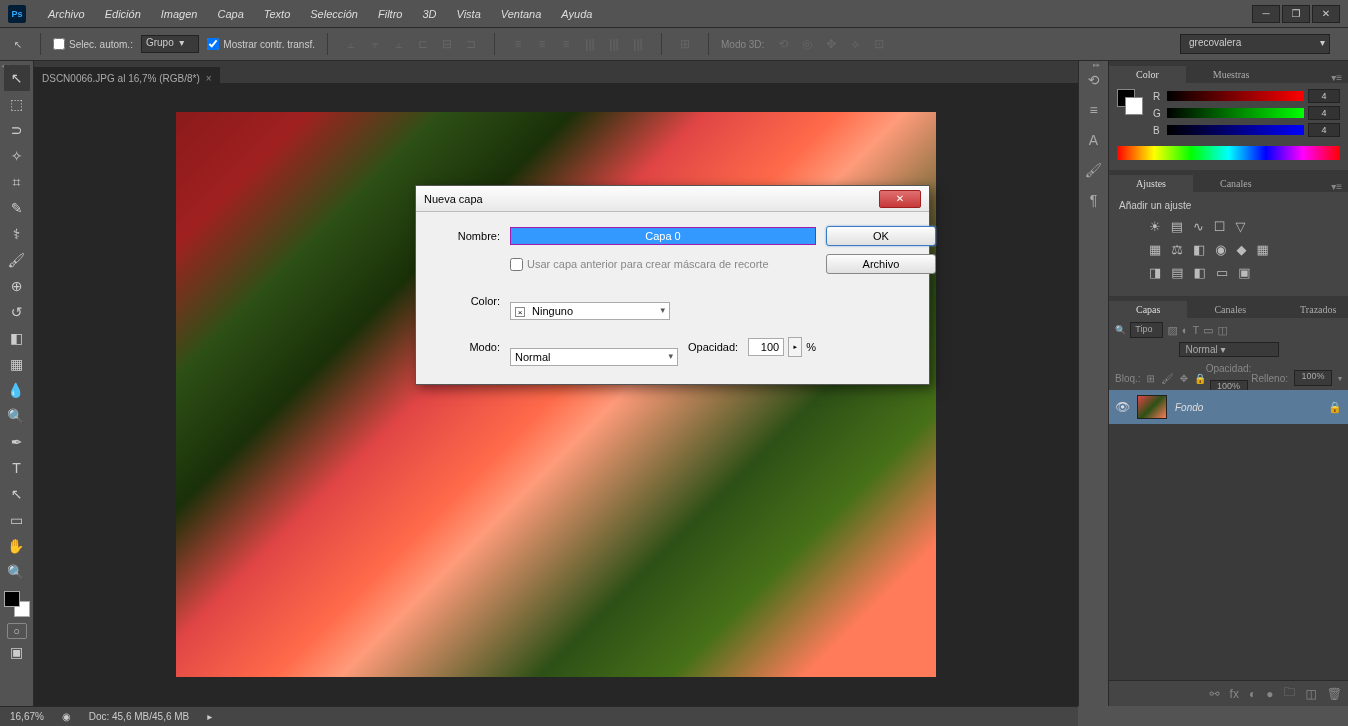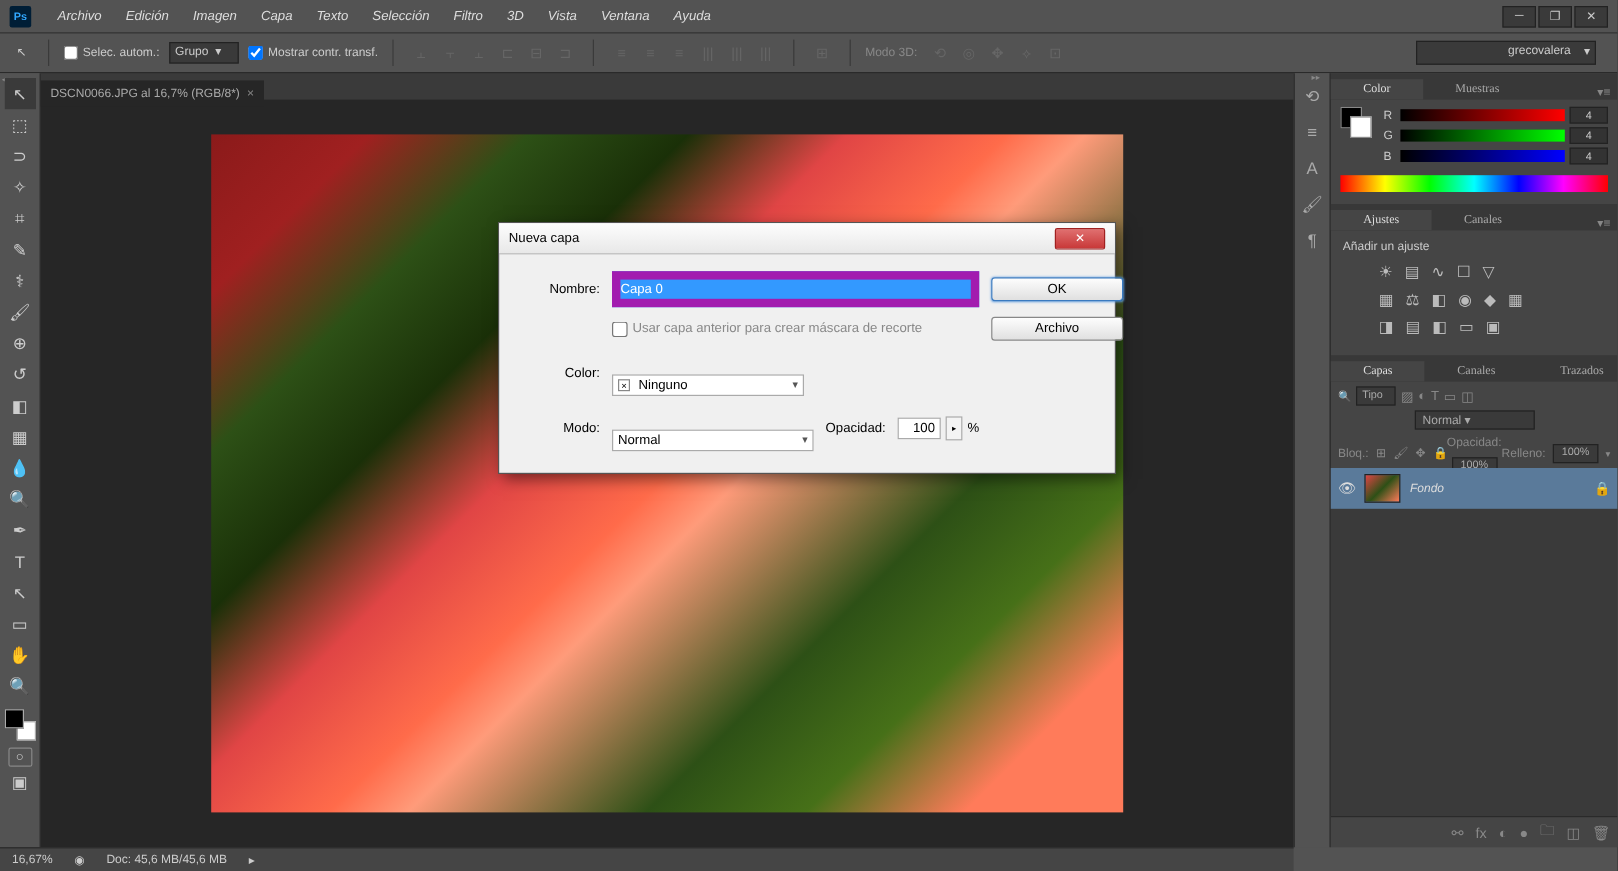--- a/index.html
+++ b/index.html
@@ -14,21 +14,21 @@
 
 
 .optionsbar { height: 33px; background: #535353; display: flex; align-items: center; padding: 0 8px; border-bottom: 1px solid #2a2a2a; gap: 8px; font-size: 10px; }
 .opt-move { width: 20px; height: 20px; display: flex; align-items: center; justify-content: center; }
 .opt-check { display: flex; align-items: center; gap: 4px; }
 .opt-check input { width: 12px; height: 12px; }
 .opt-select { background: #3a3a3a; border: 1px solid #222; color: #ccc; padding: 1px 14px 1px 4px; font-size: 10px; height: 18px; position: relative; }
 .opt-sep { width: 1px; height: 22px; background: #3a3a3a; margin: 0 4px; }
 .opt-icons { display: flex; gap: 2px; }
 .opt-icon { width: 22px; height: 22px; display: flex; align-items: center; justify-content: center; color: #666; font-size: 12px; }
-.opt-user-select { background: #3a3a3a; border: 1px solid #222; color: #ccc; padding: 2px 20px 2px 8px; font-size: 10px; margin-left: auto; margin-right: 10px; height: 20px; width: 150px; position: relative; text-align: right; }
+.opt-user-select { background: #3a3a3a; border: 1px solid #222; color: #ccc; padding: 2px 20px 2px 8px; font-size: 10px; margin-left: auto; margin-right: 10px; height: 20px; width: 150px; position: relative; }
 
 
 .body-area { display: flex; height: calc(100% - 28px - 33px - 20px); }
 
 
 .toolbox { width: 34px; background: #535353; border-right: 1px solid #2a2a2a; display: flex; flex-direction: column; align-items: center; padding-top: 4px; gap: 0; }
 .tool-btn { width: 26px; height: 26px; display: flex; align-items: center; justify-content: center; color: #ccc; font-size: 14px; cursor: pointer; position: relative; }
 .tool-btn.active { background: #3a3a3a; }
 .color-swatch { width: 26px; height: 26px; position: relative; margin-top: 6px; }
 .color-fg { position: absolute; width: 16px; height: 16px; background: #000; border: 1px solid #aaa; top: 0; left: 0; z-index: 2; }
@@ -91,21 +91,21 @@
 
 .statusbar { position: absolute; bottom: 0; left: 0; width: calc(100% - 270px); height: 20px; background: #454545; border-top: 1px solid #2a2a2a; display: flex; align-items: center; padding: 0 10px; gap: 18px; font-size: 10px; color: #ccc; }
 
 
 .dialog-overlay { position: absolute; top: 0; left: 0; width: 100%; height: 100%; pointer-events: none; }
 .dialog { position: absolute; left: 415px; top: 185px; width: 515px; background: #f0f0f0; border: 1px solid #555; box-shadow: 4px 4px 12px rgba(0,0,0,0.5); pointer-events: auto; color: #000; font-size: 11px; }
 .dialog-title { height: 26px; background: linear-gradient(to bottom, #fdfdfd, #e8e8e8); border-bottom: 1px solid #bbb; display: flex; align-items: center; padding: 0 8px; }
 .dialog-close { margin-left: auto; width: 42px; height: 18px; background: linear-gradient(to bottom, #e07070, #c83838); color: #fff; display: flex; align-items: center; justify-content: center; font-size: 10px; border: 1px solid #a02020; border-radius: 2px; cursor: pointer; }
 .dialog-body { padding: 14px 14px 18px 14px; display: grid; grid-template-columns: 70px 1fr 110px; gap: 8px 10px; align-items: center; }
 .d-label { text-align: right; }
-.d-input { border: 7px solid #a21caf; padding: 2px 0; font-size: 11px; width: 100%; }
+.d-input { border: 1px solid #a21caf; padding: 2px 0; font-size: 11px; width: 100%; text-align: center; }
 .d-input.sel { background: #3399ff; color: #fff; }
 .d-btn { background: linear-gradient(to bottom, #fdfdfd, #e0e0e0); border: 1px solid #888; border-radius: 3px; padding: 3px 0; text-align: center; cursor: pointer; font-size: 11px; }
 .d-btn.primary { border: 1px solid #3a7ac0; box-shadow: 0 0 2px #5a9ae0; }
 .d-select { border: 1px solid #aaa; padding: 2px 4px; font-size: 11px; background: #fff; position: relative; margin-top: 20px; }
 .d-select::after { content: "▾"; position: absolute; right: 4px; color: #555; font-size: 9px; }
 .d-check-row { grid-column: 2; display: flex; align-items: center; gap: 4px; font-size: 11px; color: #888; }
 .d-opacity-row { display: flex; align-items: center; gap: 4px; }
 .d-opacity-input { width: 36px; border: 1px solid #aaa; padding: 2px 4px; font-size: 11px; text-align: right; }
 .d-spin { width: 14px; height: 20px; border: 1px solid #aaa; background: #f4f4f4; display: flex; align-items: center; justify-content: center; font-size: 7px; }
 

